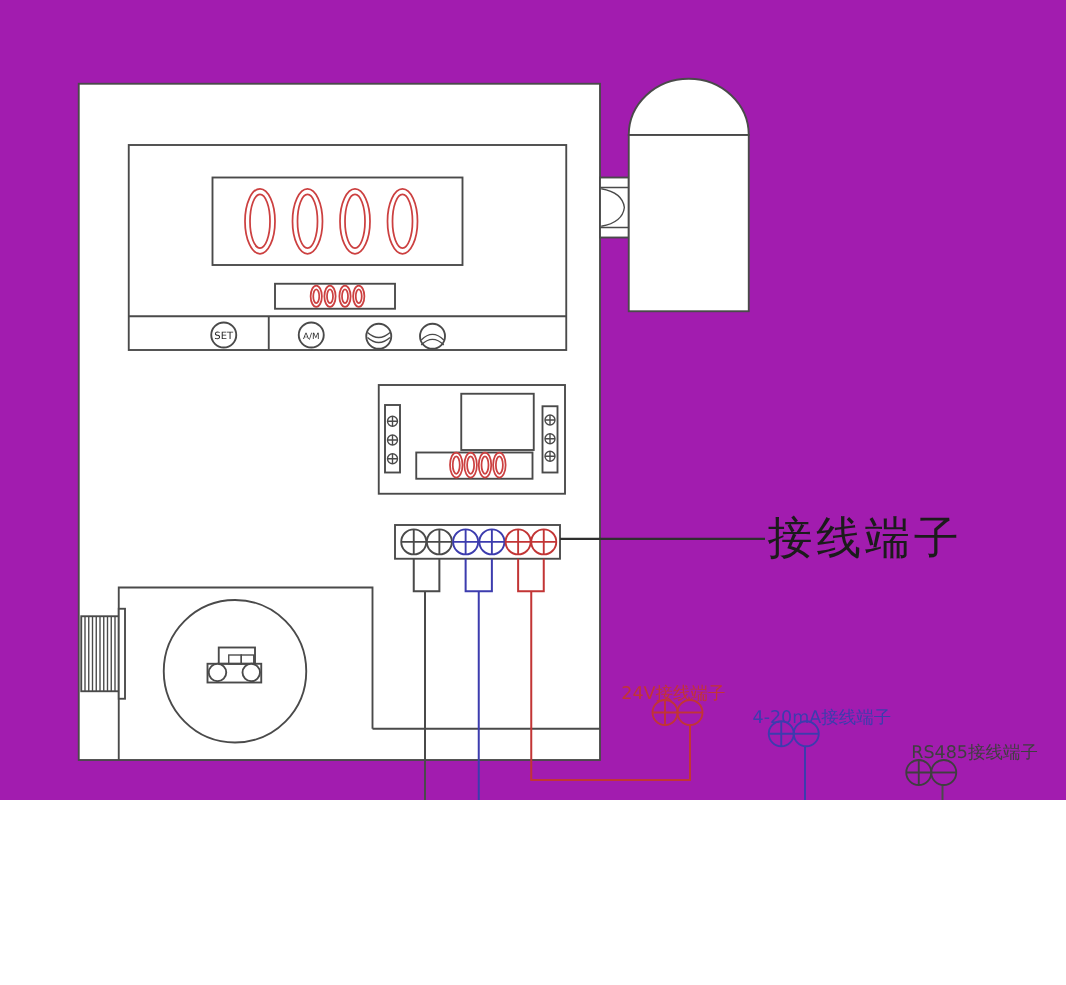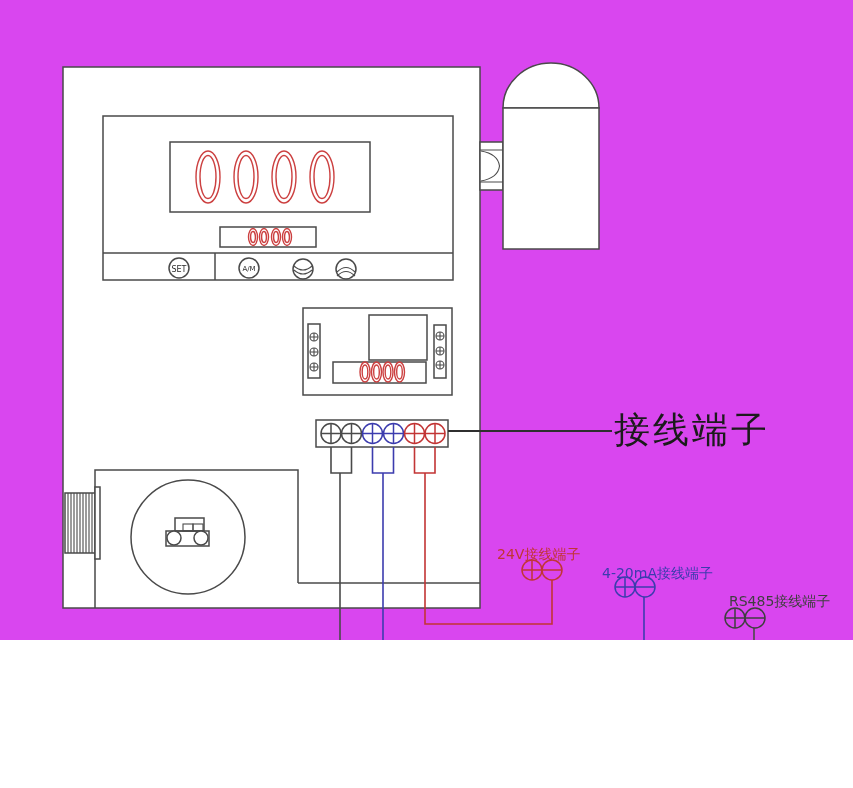--- a/index.html
+++ b/index.html
@@ -1,16 +1,16 @@
 <!DOCTYPE html>
 <html><head>
 <meta charset="utf-8">
 <style>
   html,body{margin:0;padding:0;background:#ffffff;}
-  .canvas{position:relative;width:853px;height:640px;background:#d946ef;overflow:hidden;
+  .canvas{position:relative;width:853px;height:640px;background:#a21caf;overflow:hidden;
           font-family:"DejaVu Sans", sans-serif;}
   svg{display:block;}
   svg text{font-family:"DejaVu Sans", sans-serif;}
   .ln{fill:none;stroke:#4a4a4a;stroke-width:1.5;}
   .lnw{fill:#ffffff;stroke:#4a4a4a;stroke-width:1.5;}
   .thin{fill:none;stroke:#4a4a4a;stroke-width:1.1;}
   .digit{fill:none;stroke:#cc4040;stroke-width:1.4;}
   .btntxt{fill:#2a2a2a;}
 </style>
 </head>

